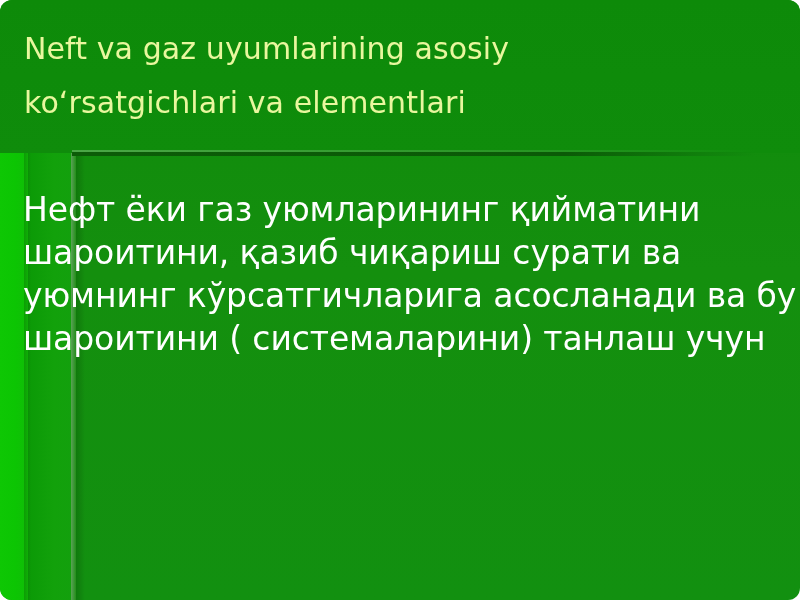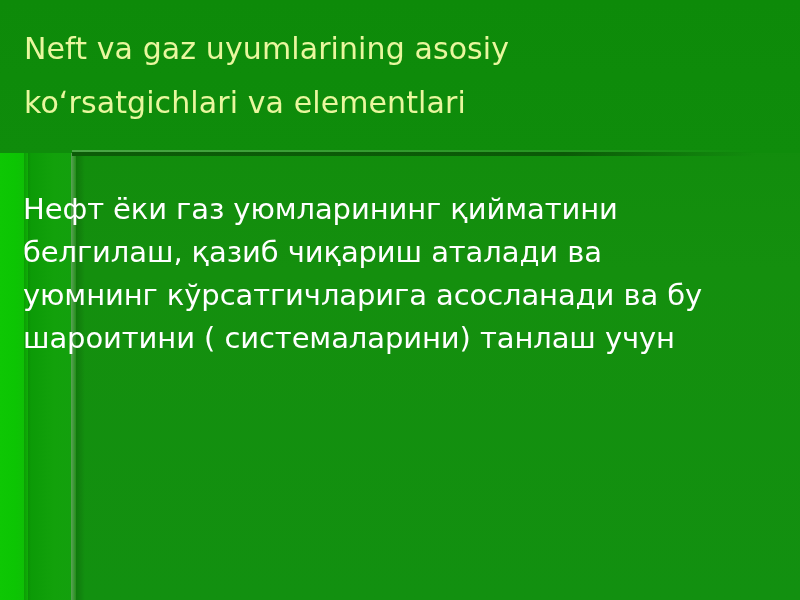--- a/index.html
+++ b/index.html
@@ -14,20 +14,21 @@
     font-family: "DejaVu Sans", sans-serif;
   }
 
   .slide {
     position: relative;
     width: 800px;
     height: 600px;
     overflow: hidden;
     
     background: linear-gradient(to bottom, #0f8a0b 0%, #148f0e 45%, #129010 100%);
+    border-radius: 12px;
   }
 
   
   .bg-bright-strip {
     position: absolute;
     left: 0;
     top: 153px;
     width: 28px;
     height: 447px;
     background: linear-gradient(to right, #0ec704 0%, #0cc503 55%, #10bd07 100%);
@@ -109,21 +110,21 @@
     white-space: pre-line;
   }
 
   
   .body-text {
     position: absolute;
     left: 23px;
     top: 188px;
     width: 770px;
     color: #ffffff;
-    font-size: 29px;
+    font-size: 33px;
     line-height: 43px;
     font-weight: 400;
     letter-spacing: -0.1px;
   }
   .body-line {
     display: block;
     white-space: pre;
   }
 </style>
 </head>
@@ -141,18 +142,18 @@
   <div class="v-rule-shadow"></div>
 
   <div class="h-rule-hi"></div>
   <div class="h-rule"></div>
 
   <div class="title"><span>Neft va gaz uyumlarining asosiy</span>
 <span>koʻrsatgichlari va elementlari</span></div>
 
   <div class="body-text">
     <span class="body-line">Нефт ёки газ уюмларининг қийматини</span>
-    <span class="body-line">белгилаш, қазиб чиқариш аталади ва</span>
+    <span class="body-line">шароитини, қазиб чиқариш сурати ва</span>
     <span class="body-line">уюмнинг кўрсатгичларига асосланади ва бу</span>
     <span class="body-line">шароитини ( системаларини) танлаш учун</span>
   </div>
 
 </div>
 
 </body></html>

